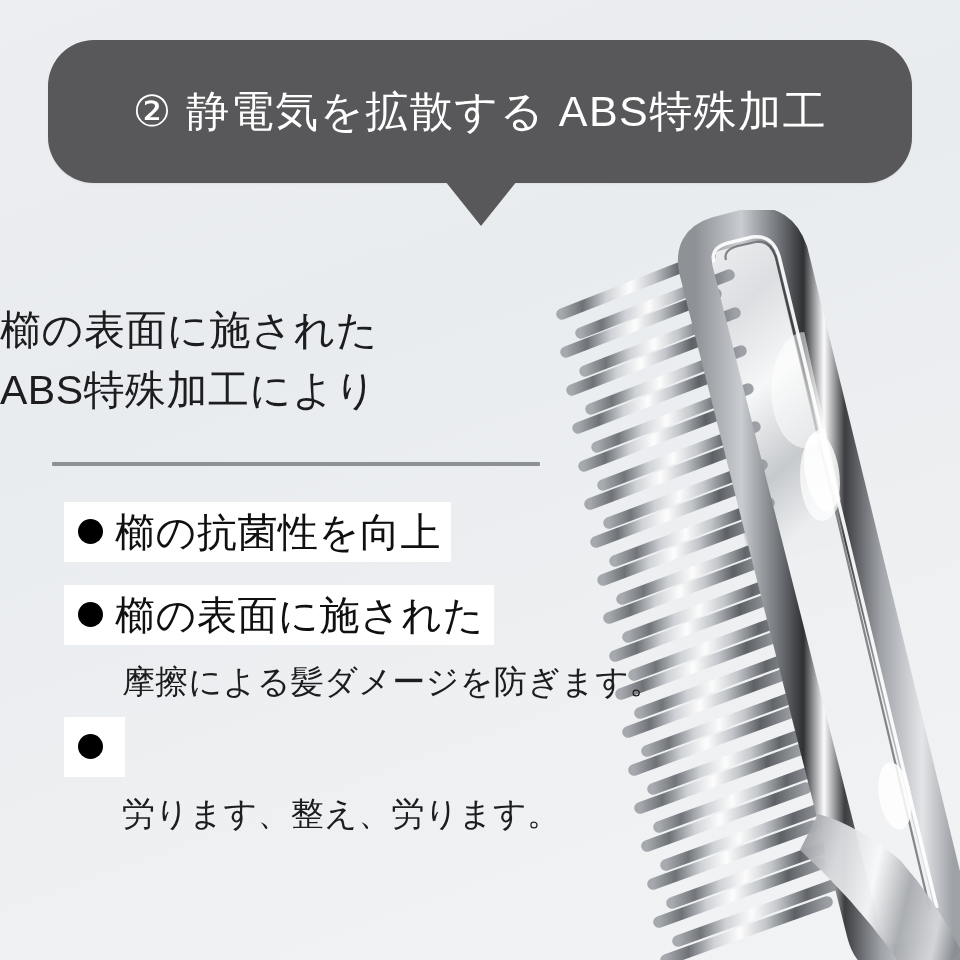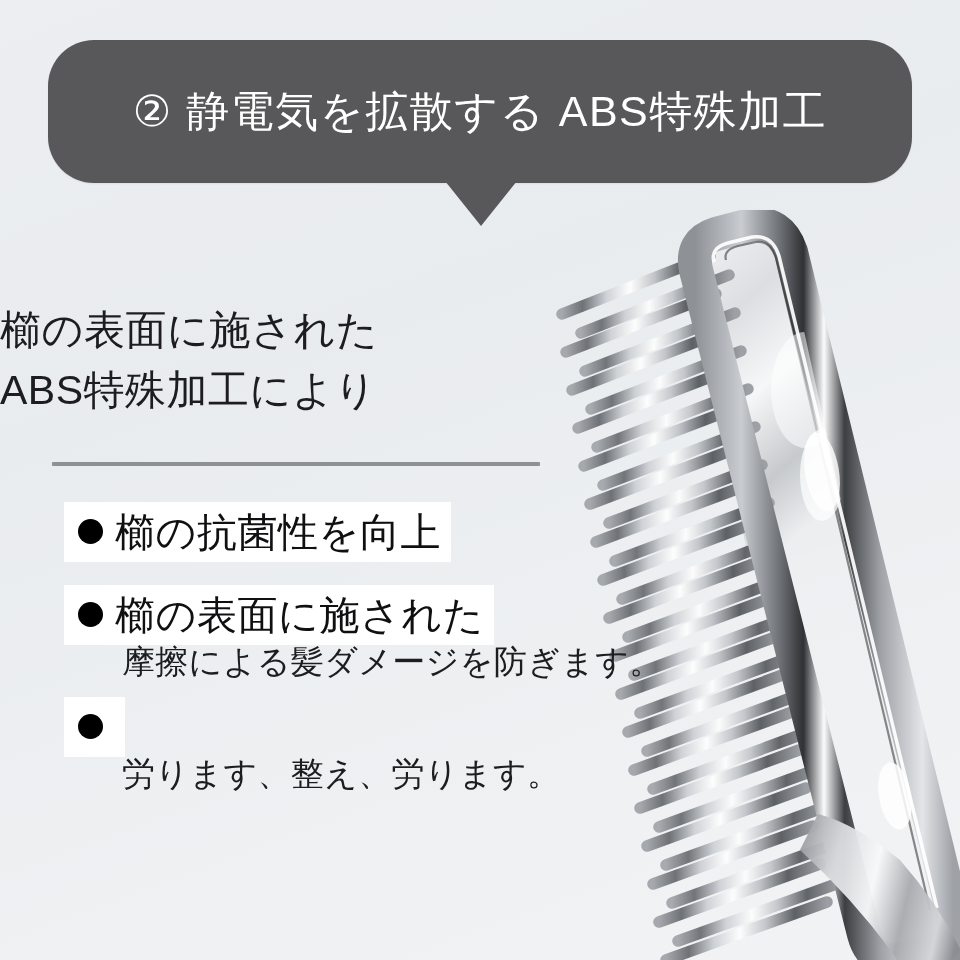--- a/index.html
+++ b/index.html
@@ -131,21 +131,21 @@
     vertical-align: 2px;
     margin-right: 12px;
   }
   .bullet-sub {
     display: block;
     color: #1d1d1f;
     font-size: 33px;
     font-weight: 400;
     letter-spacing: 0.3px;
     line-height: 1;
-    padding: 0 0 0 58px;
+    padding: 20px 0 0 58px;
     white-space: nowrap;
   }
   .gap-sm { height: 19px; }
   .gap-md { height: 23px; }
 </style>
 </head>
 <body>
 
 <div id="page">
 

